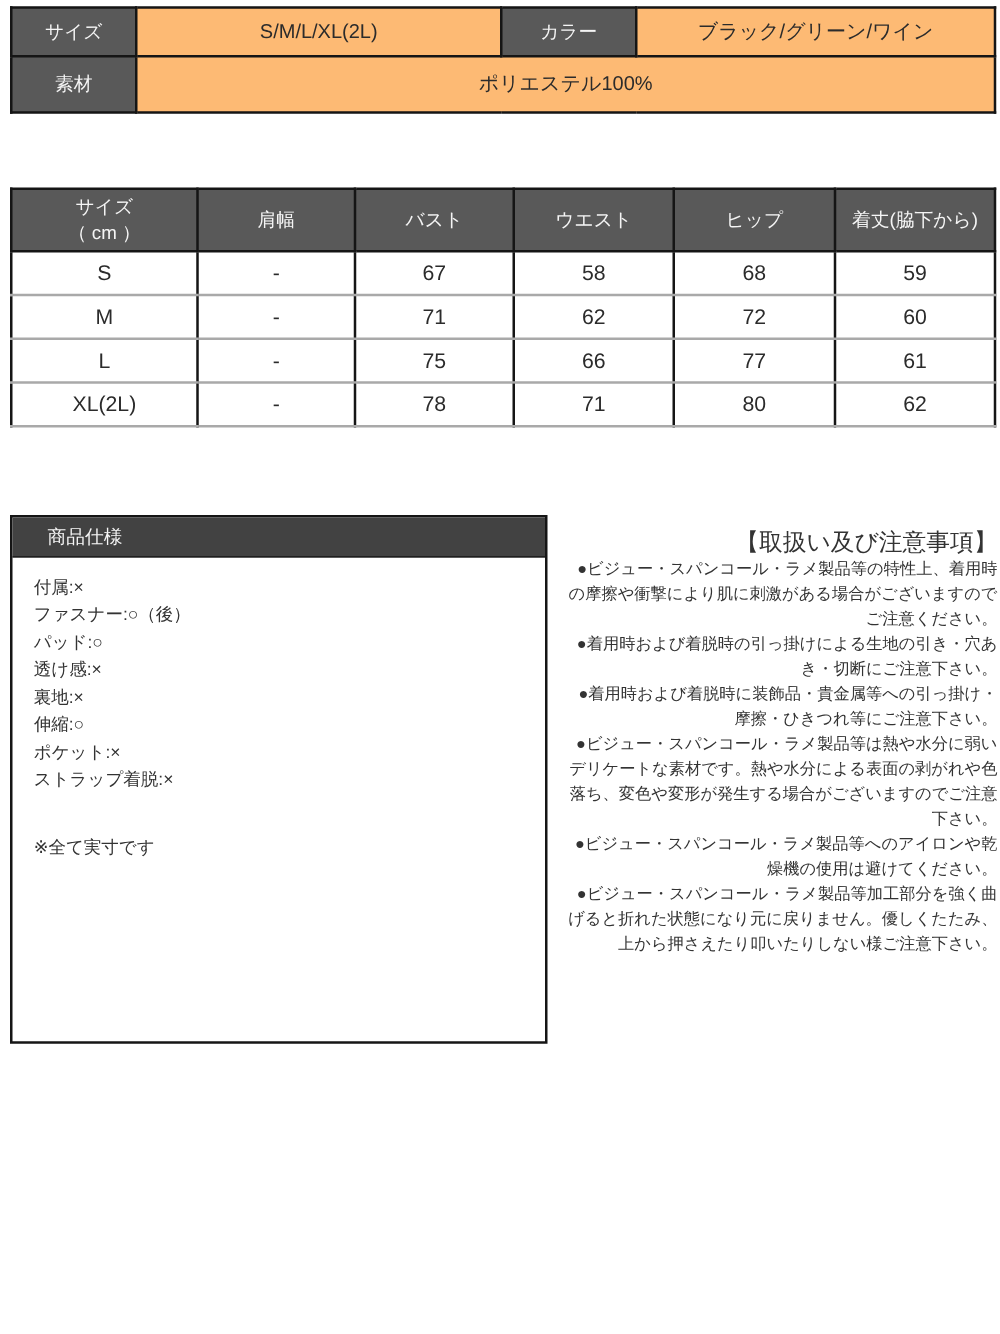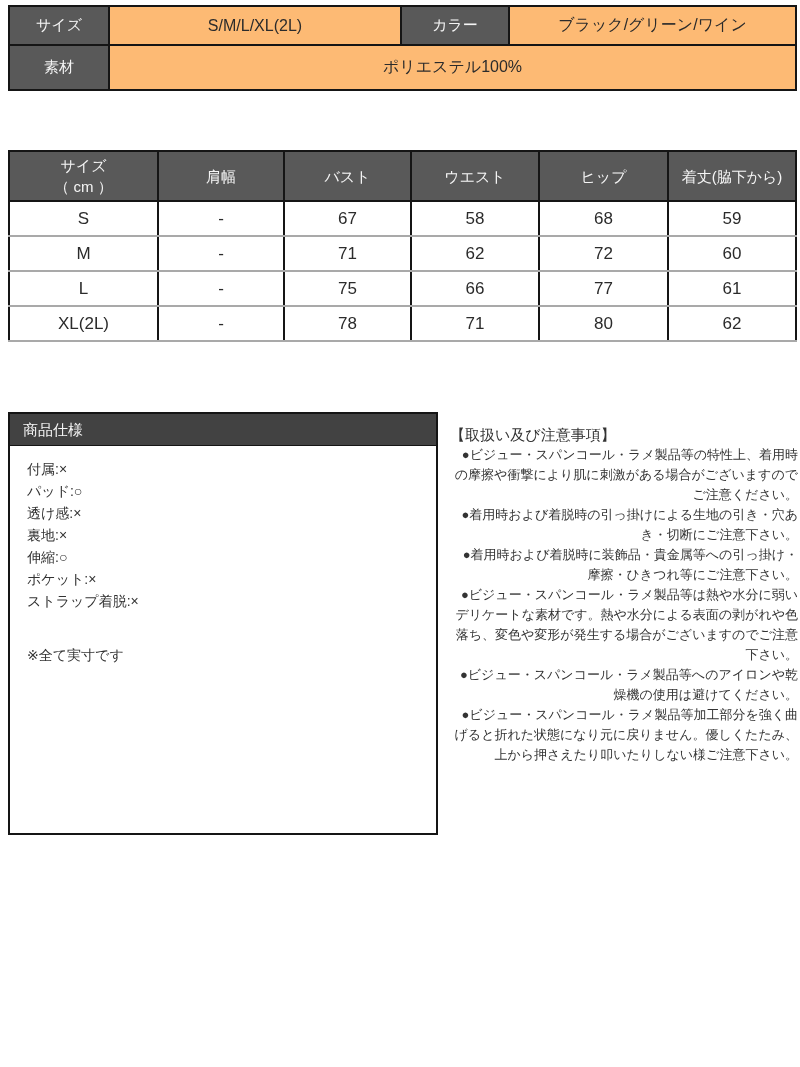--- a/index.html
+++ b/index.html
@@ -50,37 +50,37 @@
 
   
   .spec-box {
     position: absolute; left: 8px; top: 412px;
     width: 430px; height: 423px;
     border: 2px solid #151515; background: #ffffff;
   }
   .spec-box .spec-header {
     height: 32px; line-height: 32px;
     background: #424242; color: #f5f5f5;
-    font-size: 15px; padding-left: 13px;
+    font-size: 15px; padding-left: 28px;
     border-bottom: 1px solid #151515;
   }
   .spec-box .spec-body { padding: 12px 14px 0 17px; }
   .spec-box .spec-item {
     font-size: 14px; line-height: 22px; color: #333333;
   }
   .spec-box .spec-note {
     margin-top: 32px; font-size: 14px; line-height: 22px; color: #333333;
   }
 
   
   .notes {
     position: absolute; left: 450px; top: 424px; width: 348px;
     font-size: 13px; line-height: 20px; color: #333333;
   }
-  .notes .notes-title { font-size: 15px; line-height: 21px; }
+  .notes .notes-title { font-size: 19px; line-height: 21px; text-align: right; }
   .notes p { margin: 0; text-align: right; }
 </style>
 </head>
 <body>
 
 <table class="info-table">
   <colgroup>
     <col style="width:100px">
       <col style="width:292px">
       <col style="width:108px">
@@ -155,20 +155,21 @@
       <td>80</td>
       <td>62</td>
     </tr>
   </tbody>
 </table>
 
 <div class="spec-box">
   <div class="spec-header">商品仕様</div>
   <div class="spec-body">
     <div class="spec-item">付属:×</div>
+    <div class="spec-item">ファスナー:○（後）</div>
     <div class="spec-item">パッド:○</div>
     <div class="spec-item">透け感:×</div>
     <div class="spec-item">裏地:×</div>
     <div class="spec-item">伸縮:○</div>
     <div class="spec-item">ポケット:×</div>
     <div class="spec-item">ストラップ着脱:×</div>
     <div class="spec-note">※全て実寸です</div>
   </div>
 </div>
 

